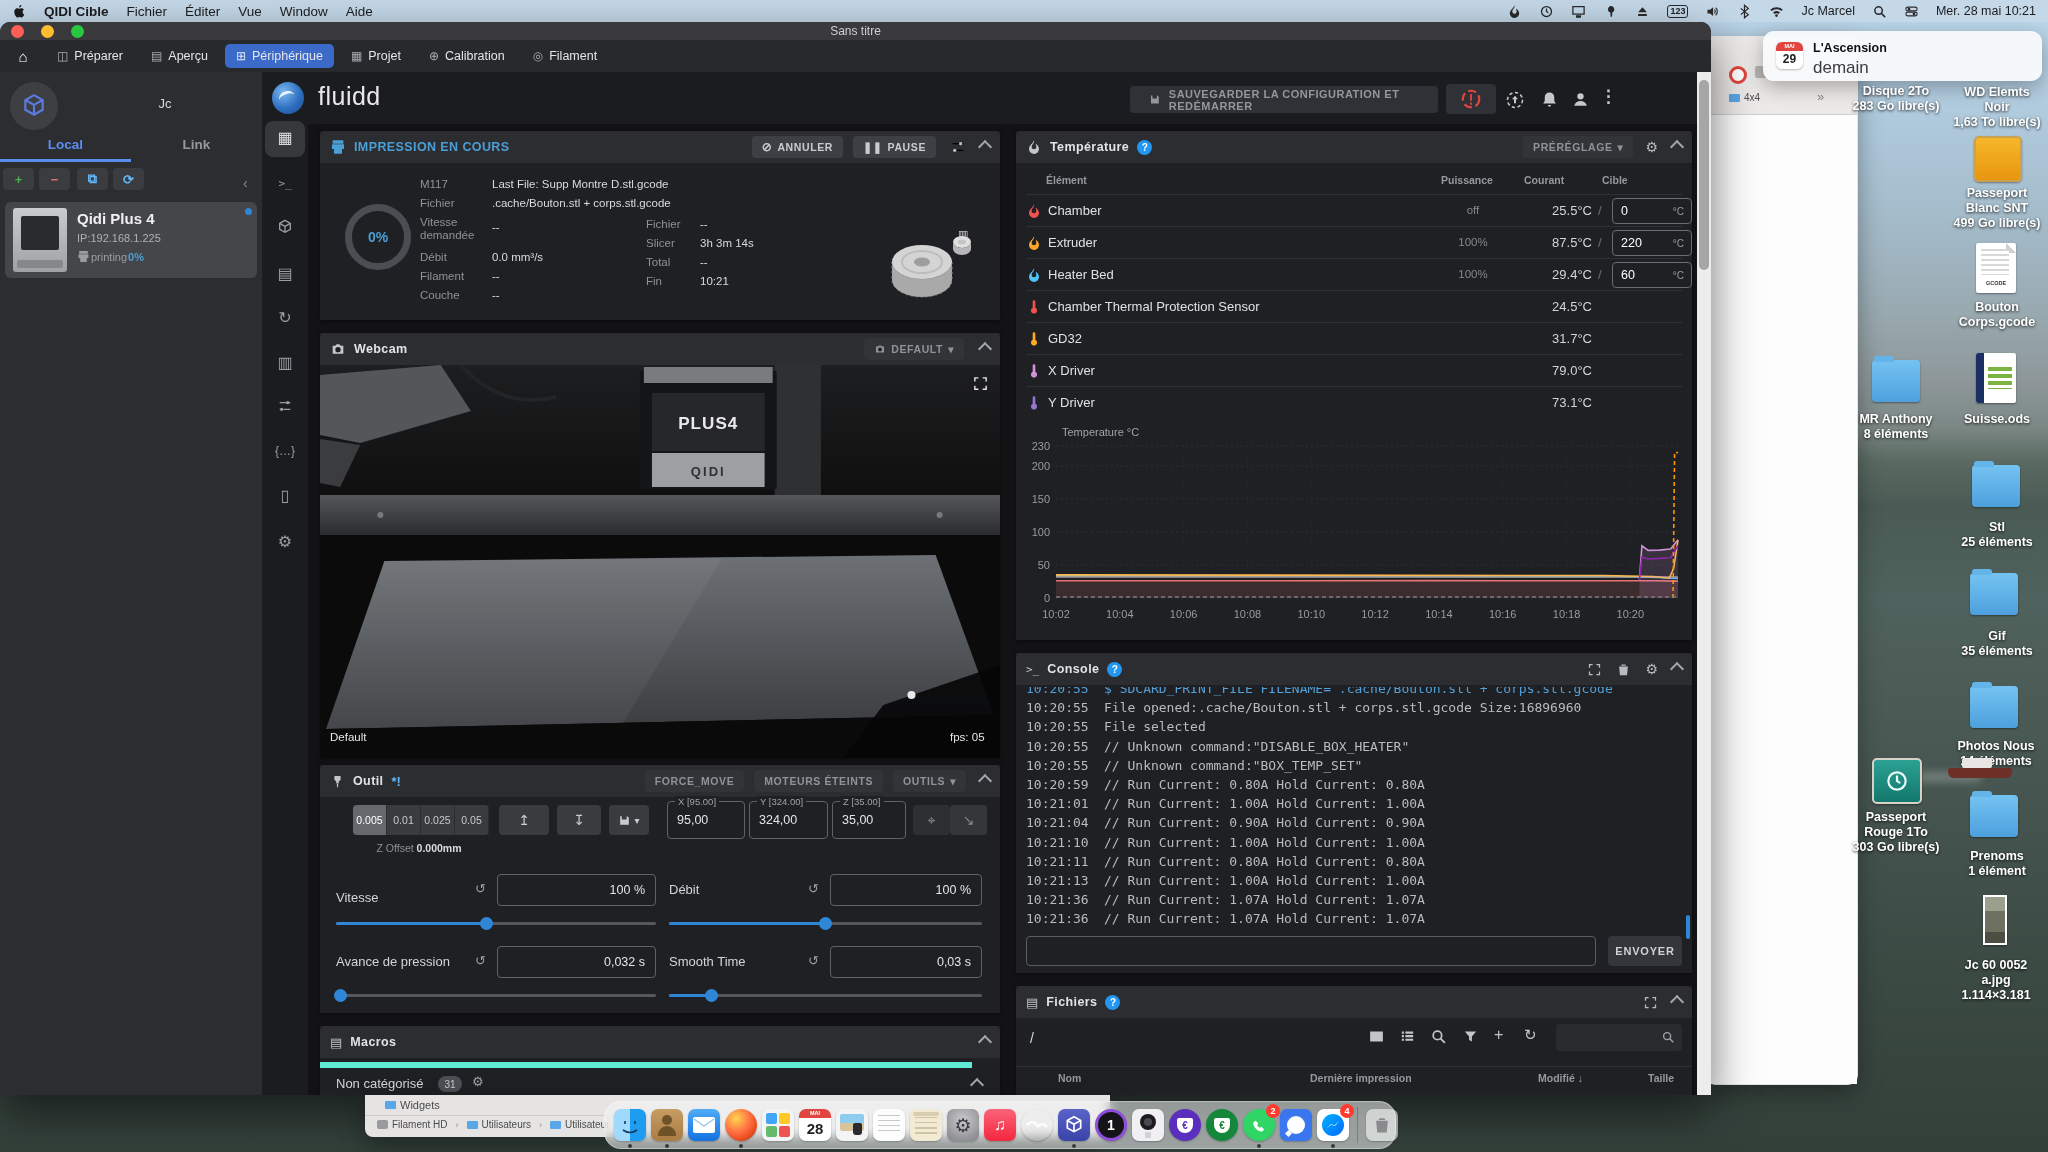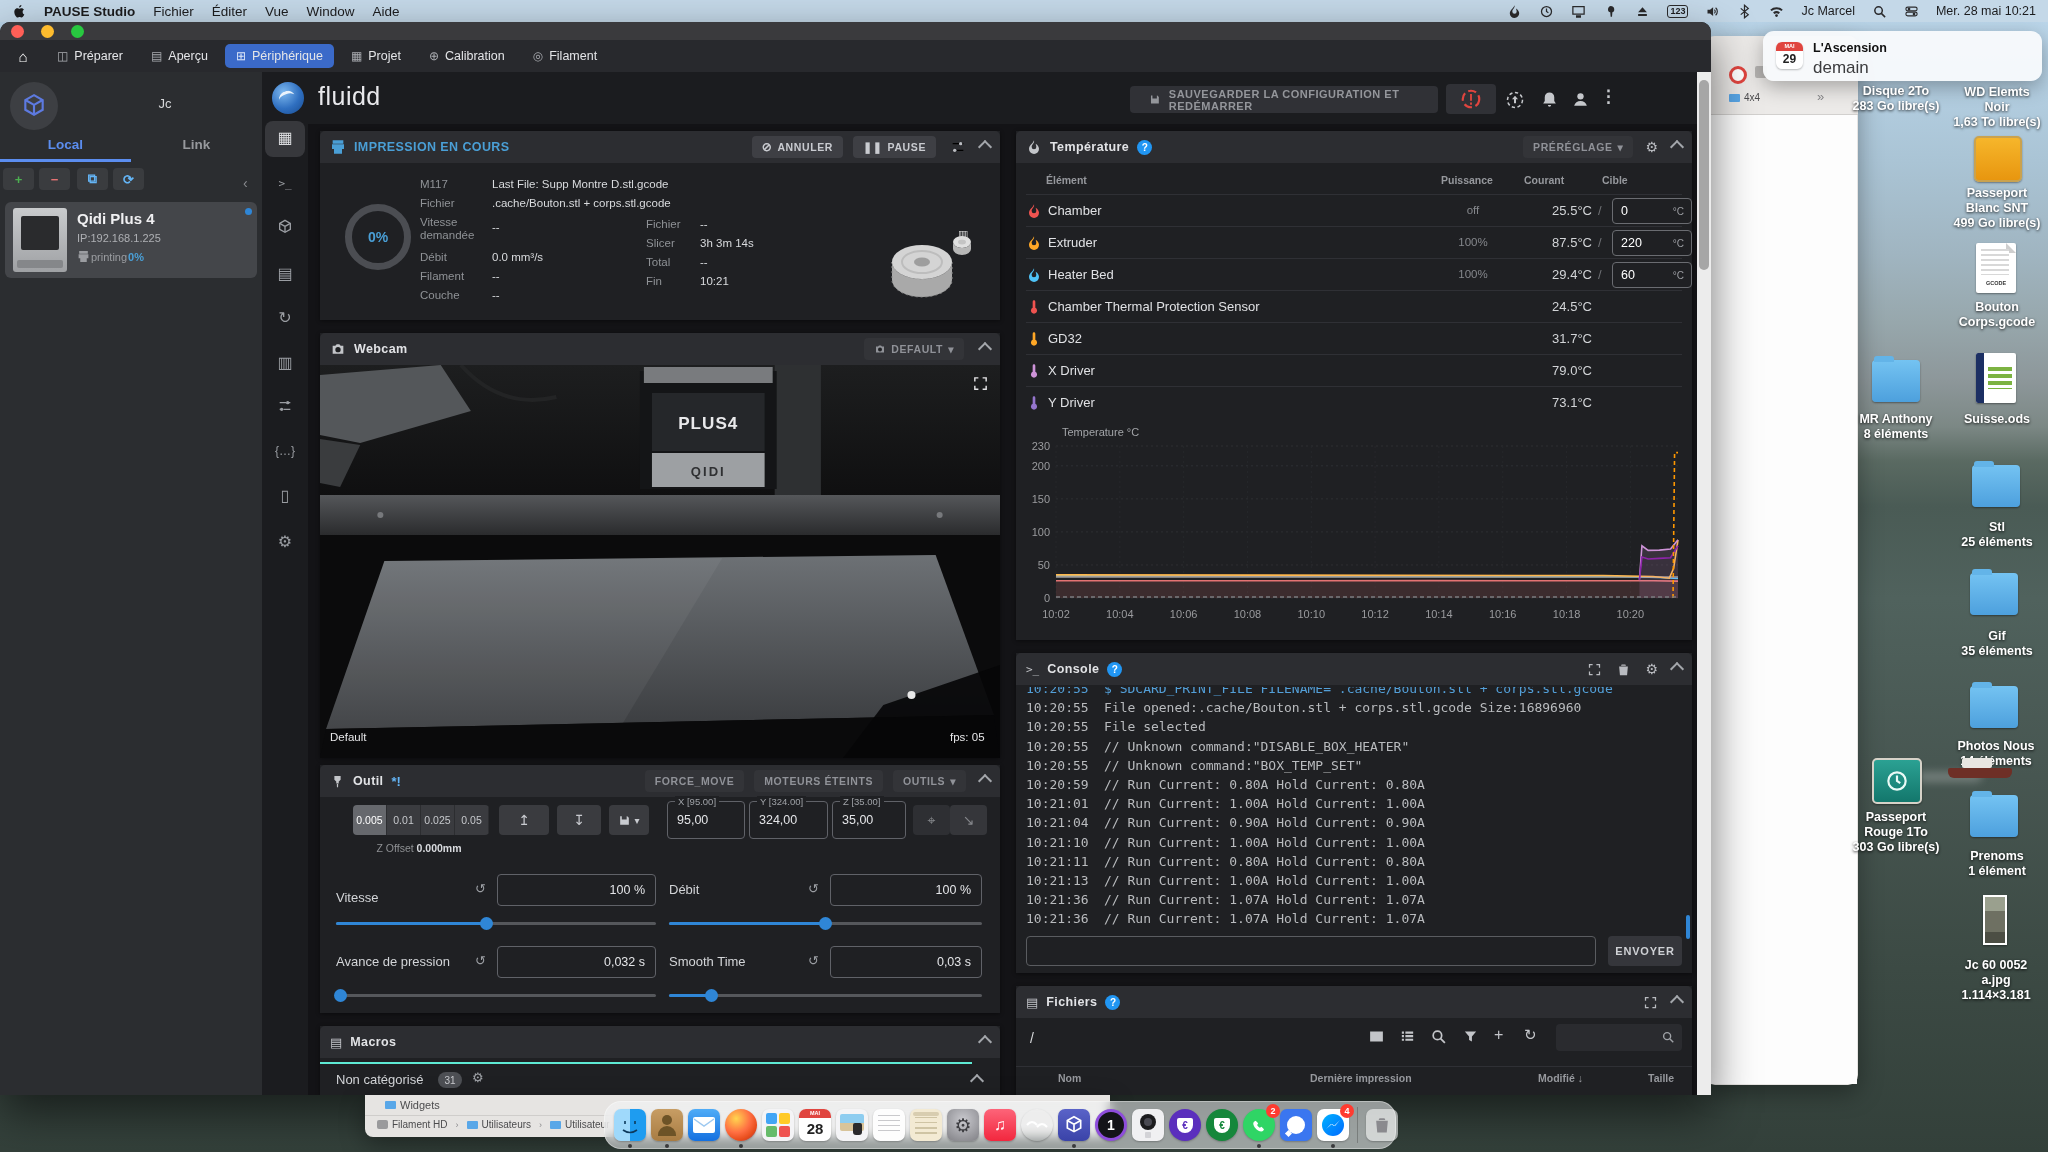--- a/index.html
+++ b/index.html
@@ -335,21 +335,21 @@
   <div class="dlab" style="left:1936px;top:958px;width:120px">
       <span style="display:block">Jc 60 0052</span>
       <span style="display:block">a.jpg</span>
       <span style="display:block">1.114×3.181</span>
     </div>
 
   <div id="menubar" class="a">
     <svg class="mbic" viewBox="0 0 17 17" style="width:14px;height:16px;fill:#1c1c1e">
         <use href="#i-apple"></use>
       </svg>
-    <span class="app">PAUSE Studio</span>
+    <span class="app">QIDI Cible</span>
     <span>Fichier</span>
     <span>Éditer</span>
     <span>Vue</span>
     <span>Window</span>
     <span>Aide</span>
     <span class="stat">
       <svg class="mbic" viewBox="0 0 24 24" fill="currentColor">
           <use href="#i-flame"></use>
         </svg>
       <svg class="mbic" viewBox="0 0 24 24">
@@ -383,20 +383,21 @@
         </svg>
       <span>Mer. 28 mai 10:21</span>
     </span>
   </div>
 
   <div id="win" class="a">
     <div id="titlebar" class="a">
       <div class="a tl" style="left:11px;background:#ff5f57"></div>
       <div class="a tl" style="left:41px;background:#febc2e"></div>
       <div class="a tl" style="left:71px;background:#28c840"></div>
+      <div id="wtitle" class="a">Sans titre</div>
     </div>
 
     <div id="tabbar" class="a">
       <div class="home">⌂</div>
       <div class="tab">
           <span class="tic">◫</span>
           <span>Préparer</span>
         </div>
       <div class="tab">
           <span class="tic">▤</span>
@@ -705,21 +706,21 @@
         <div class="sfill" style="width:42px"></div>
         <div class="sthumb" style="left:36px"></div>
       </div>
 
     <div class="panel" style="left:320px;top:1004px;width:680px;height:69px;overflow:hidden">
       <div class="ph">
         <span style="color:#c3c5c9;font-size:13px">▤</span>
         <span class="pt">Macros</span>
         <span class="chv up" style="margin-left:auto"></span>
       </div>
-      <div class="a" style="left:0;top:36px;width:652px;height:33px;border-top:2px solid #5eead4">
+      <div class="a" style="left:0;top:36px;width:652px;height:33px;border-top:6px solid #5eead4">
         <span class="a" style="left:16px;top:8px;font-size:13px;color:#d3d5d8">Non catégorisé</span>
         <span class="a" style="left:118px;top:8px;min-width:24px;height:16px;background:#4d4f54;border-radius:8px;color:#c9cbcf;font-size:10px;display:flex;align-items:center;justify-content:center">31</span>
         <span class="a" style="left:152px;top:6px;color:#9fa2a7;font-size:13px">⚙</span>
         <span class="chv up a" style="left:652px;top:12px"></span>
       </div>
     </div>
 
     <div class="panel" style="left:1016px;top:109px;width:676px;height:509px">
       <div class="ph">
         <svg width="16" height="16" viewBox="0 0 24 24" fill="#c3c5c9">

